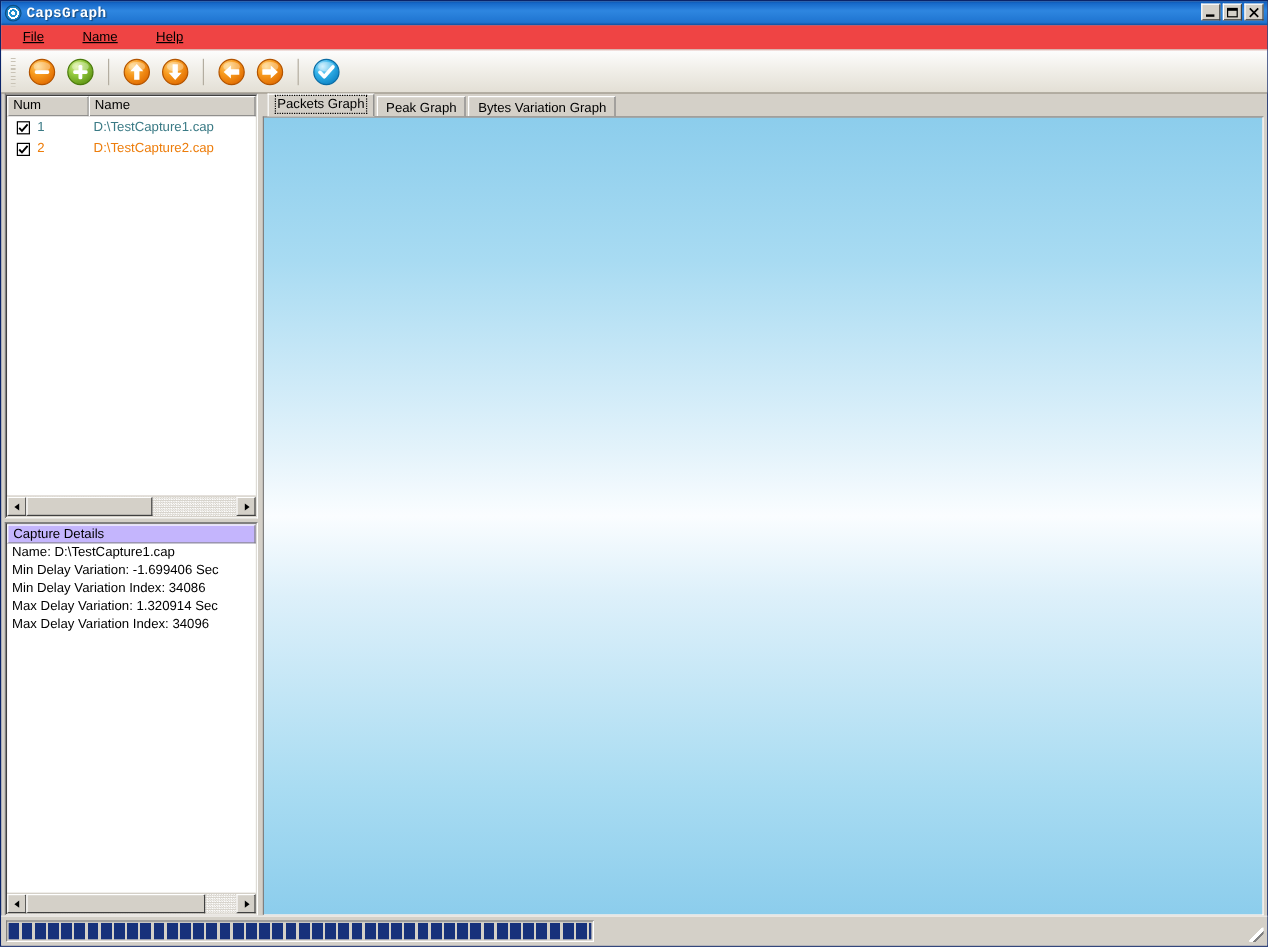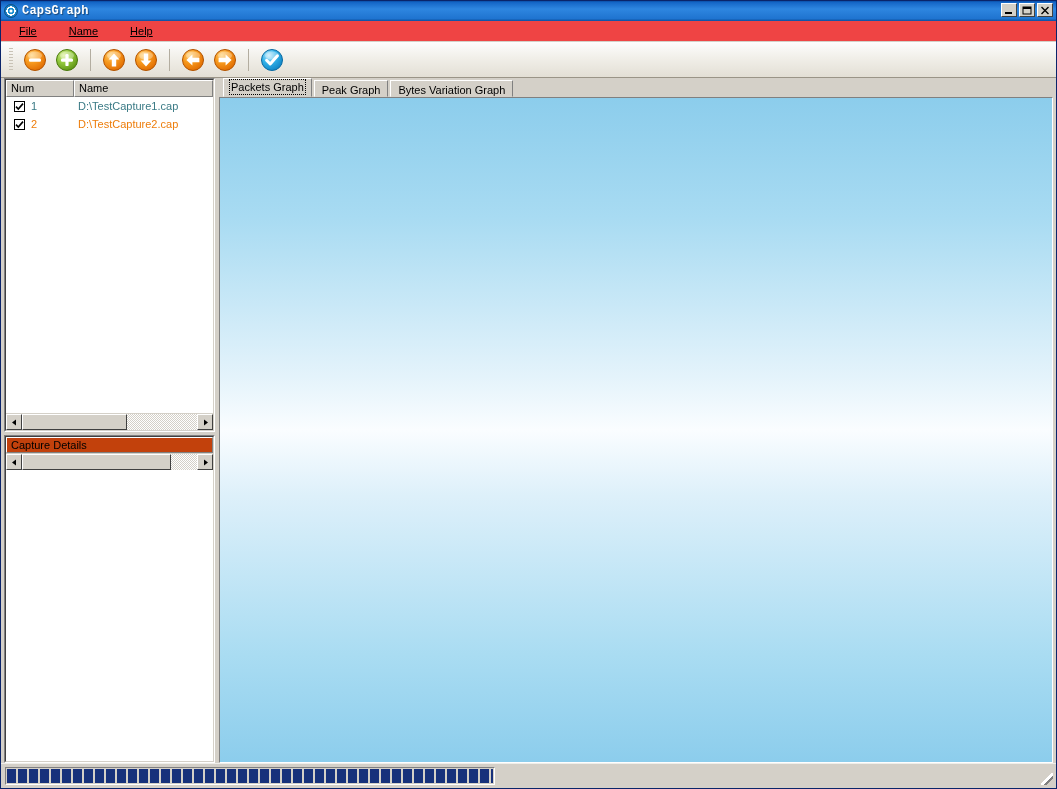--- a/index.html
+++ b/index.html
@@ -87,21 +87,21 @@
     background:repeating-conic-gradient(#fff 0% 25%,#d4d0c8 0% 50%) 0 0/2px 2px;}
   .sb-thumb{height:16px;background:#d4d0c8;border:1px solid;border-color:#fff #404040 #404040 #fff;box-sizing:border-box;}
   
   .details{
     flex:1 1 auto;margin-top:3px;background:#fff;
     border:1px solid;border-color:#808080 #fff #fff #808080;box-sizing:border-box;
     display:flex;flex-direction:column;min-height:0;overflow:hidden;
   }
   .dt-inner{border:1px solid;border-color:#404040 #d4d0c8 #d4d0c8 #404040;flex:1 1 auto;
     display:flex;flex-direction:column;background:#fff;min-height:0;}
-  .dhdr{height:16px;flex:0 0 16px;background:#c2410c;
+  .dhdr{height:16px;flex:0 0 16px;background:#c4b5fd;
     border:1px solid;border-color:#fff #808080 #808080 #fff;box-sizing:border-box;
     font-size:11px;padding:1px 12px 0 4px;}
   .drows{flex:1 1 auto;background:#fff;}
   .drow{height:15px;font-size:11px;padding-left:4px;line-height:15px;color:#000;white-space:nowrap;}
   
   .tabstrip{height:19px;flex:0 0 19px;display:flex;align-items:flex-end;padding-left:4px;}
   .tab{
     height:17px;background:#d4d0c8;font-size:11px;padding:3px 7px 0 7px;
     border:1px solid;border-color:#fff #808080 #d4d0c8 #fff;
     box-sizing:border-box;margin-right:2px;color:#000;
@@ -311,20 +311,27 @@
                   <path d="M2 0.5 L2 6.5 L6 3.5 Z" fill="#000"></path>
                 </svg>
             </div>
           </div>
         </div>
       </div>
 
       <div class="details">
         <div class="dt-inner">
           <div class="dhdr">Capture Details</div>
+          <div class="drows">
+            <div class="drow">Name: D:\TestCapture1.cap</div>
+            <div class="drow">Min Delay Variation: -1.699406 Sec</div>
+            <div class="drow">Min Delay Variation Index: 34086</div>
+            <div class="drow">Max Delay Variation: 1.320914 Sec</div>
+            <div class="drow">Max Delay Variation Index: 34096</div>
+          </div>
           <div class="lscroll">
             <div class="sb-btn">
               <svg width="7" height="7" viewBox="0 0 7 7">
                   <path d="M5 0.5 L5 6.5 L1 3.5 Z" fill="#000"></path>
                 </svg>
             </div>
             <div class="sb-track">
               <div class="sb-thumb" style="width:85%"></div>
             </div>
             <div class="sb-btn">

